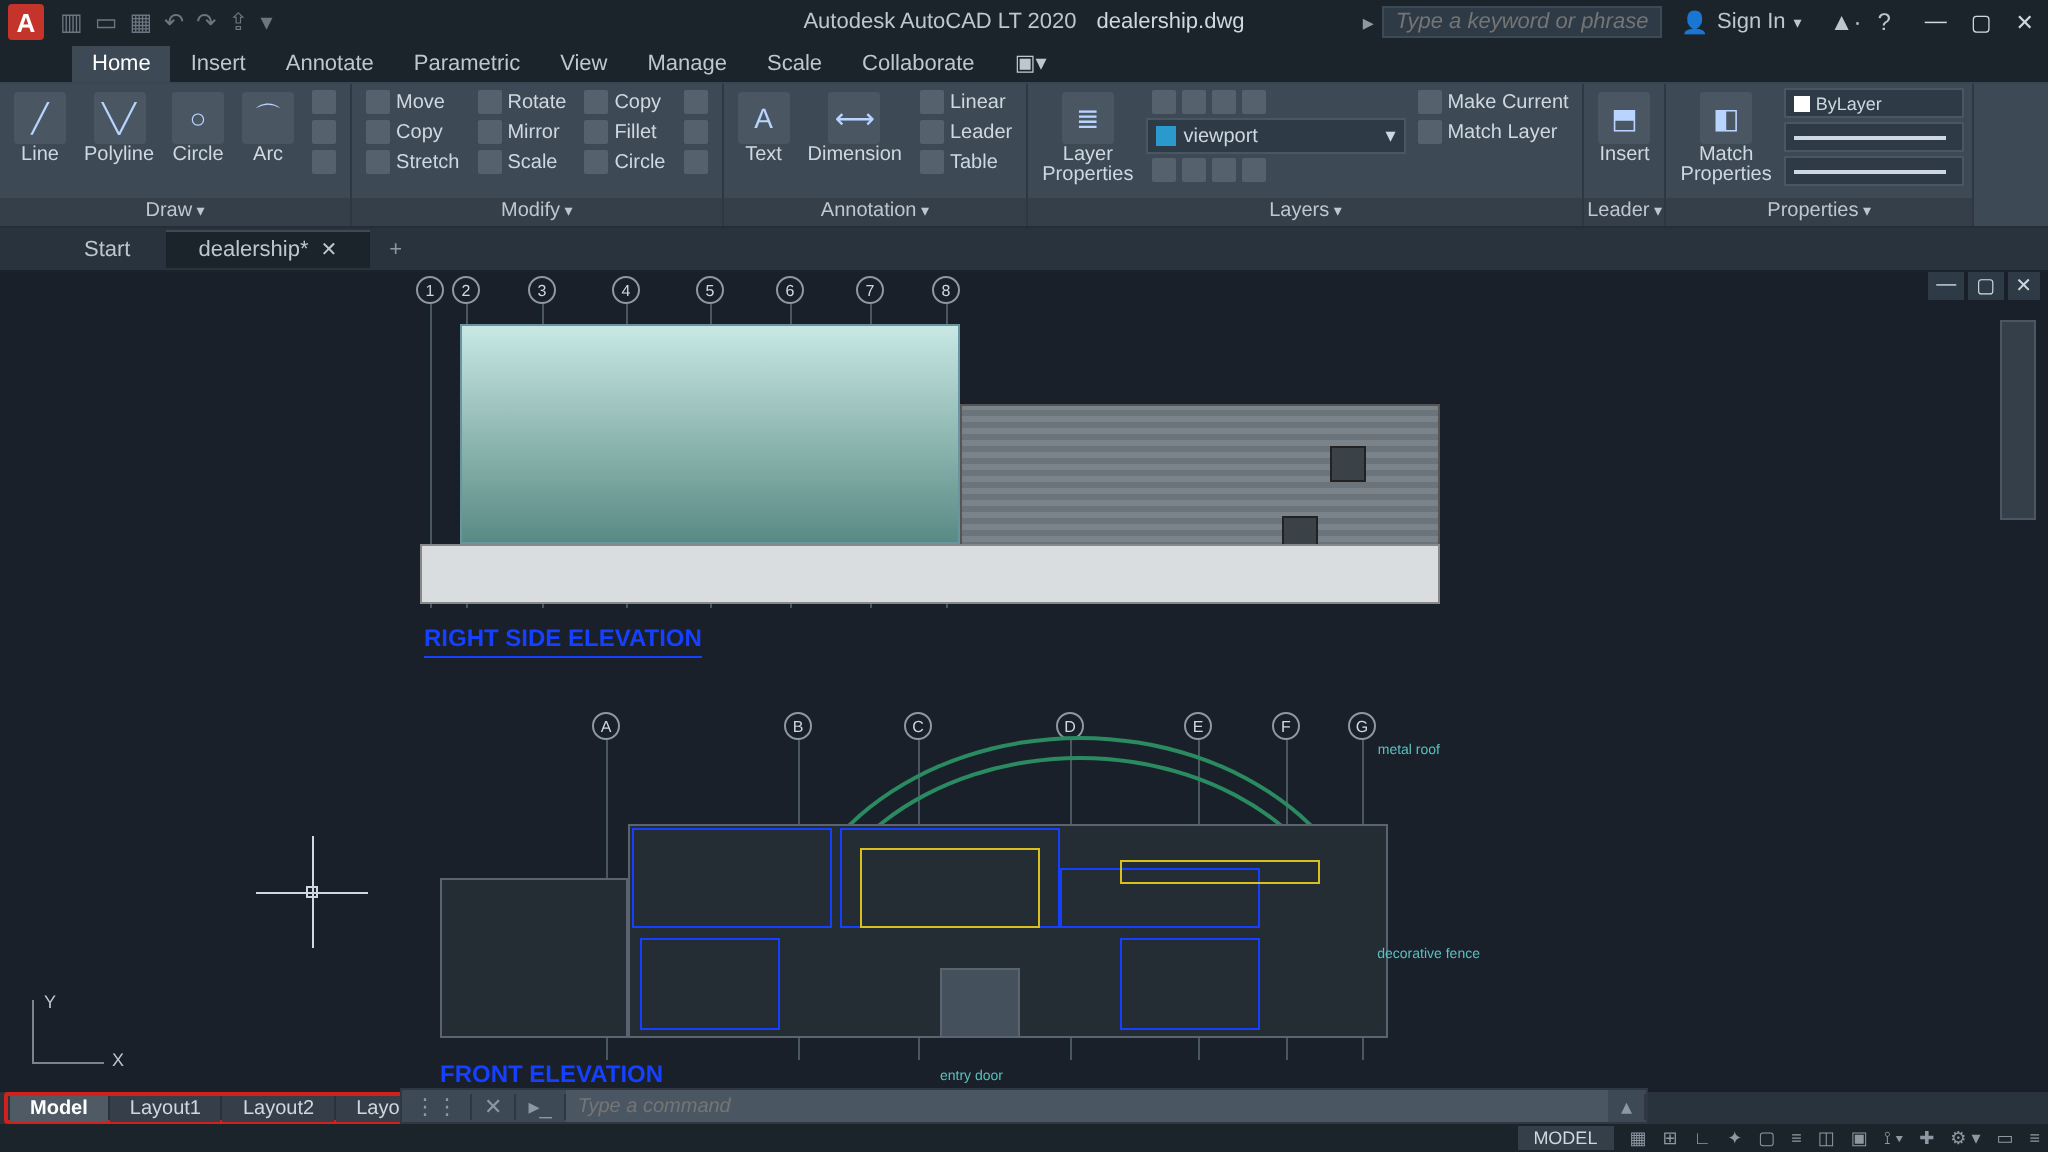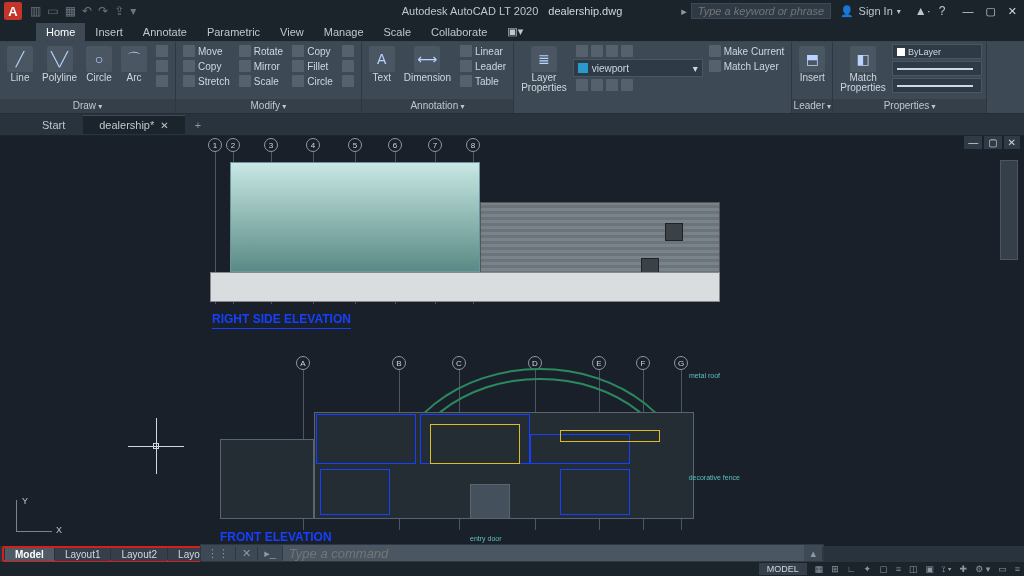--- a/index.html
+++ b/index.html
@@ -88,21 +88,21 @@
 .cursor .box { position:absolute; top:50%; left:50%; width:6px; height:6px; border:1px solid #cfd8e0; transform:translate(-50%,-50%); }
 
 
 .layout-tabs { position:absolute; bottom:14px; left:2px; height:16px; display:flex; align-items:center; border:2px solid #d2201a; border-radius:2px; padding:0 1px; }
 .layout-tab { padding:1px 10px; font-size:10px; background:#363f49; color:#cfd8e0; cursor:pointer; margin-right:1px; }
 .layout-tab.active { background:#4f5a65; color:#fff; font-weight:bold; }
 
 
 .cmdline { position:absolute; bottom:14px; left:200px; right:200px; height:18px; background:#3d4954; display:flex; align-items:center; border:1px solid #2e3742; }
 .cmdline .h { padding:0 6px; color:#8d98a2; border-right:1px solid #2e3742; font-size:11px; }
-.cmdline input { flex:1; background:#4a5763; border:none; color:#a0a8b0; font-size:13px; font-style:italic; padding:0 6px; height:100%; }
+.cmdline input { flex:1; background:#4a5763; border:none; color:#a0a8b0; font-size:10px; font-style:italic; padding:0 6px; height:100%; }
 
 
 .status { position:absolute; bottom:0; left:0; right:0; height:14px; background:#1b232b; display:flex; align-items:center; justify-content:flex-end; padding:0 4px; gap:8px; }
 .status .itm { font-size:9px; color:#8d98a2; cursor:pointer; }
 .status .mdl { background:#353f4a; padding:1px 8px; color:#cfd8e0; }
 </style>
 </head>
 <body>
 
 <div class="titlebar">
@@ -303,20 +303,21 @@
         <div class="sm-btn">
             <div class="si"></div>
             <div class="sl">Make Current</div>
           </div>
         <div class="sm-btn">
             <div class="si"></div>
             <div class="sl">Match Layer</div>
           </div>
       </div>
     </div>
+    <div class="panel-title">Layers</div>
   </div>
 
   <div class="panel">
     <div class="panel-body">
       <div class="big-btn">
           <div class="ico">⬒</div>
           <div class="lbl">Insert</div>
         </div>
     </div>
     <div class="panel-title">Leader</div>

